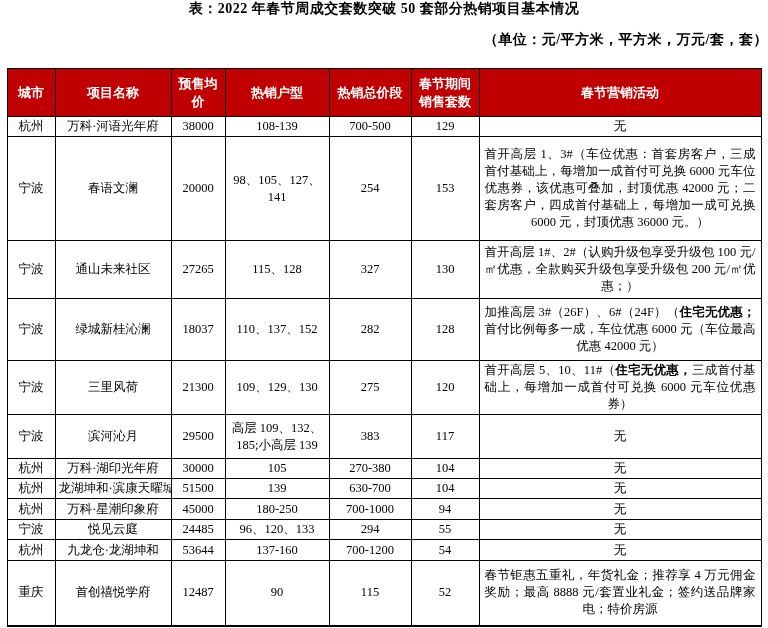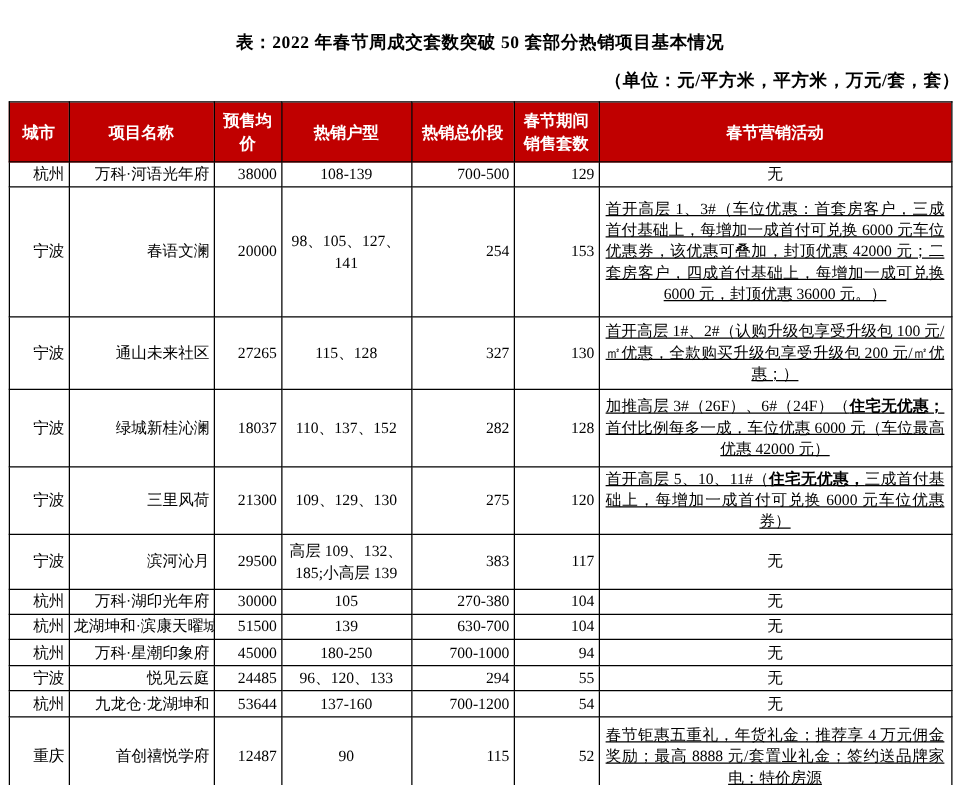--- a/index.html
+++ b/index.html
@@ -2,43 +2,43 @@
 <html><head>
 <meta charset="utf-8">
 <style>
   html,body{margin:0;padding:0;}
   .page{
     width:768px;height:628px;background:#ffffff;position:relative;
     font-family:"Liberation Serif","DejaVu Serif",serif;color:#000;
     overflow:hidden;
   }
   .title{
-    text-align:center;font-weight:bold;font-size:14px;padding-top:25px;
+    text-align:center;font-weight:bold;font-size:14px;padding-top:0;
     letter-spacing:0.5px;
   }
   .subtitle{
     text-align:right;font-weight:bold;font-size:14px;margin-top:13px;
     letter-spacing:0.5px;
   }
   table.main{
-    margin:7px auto 0 auto;border-collapse:collapse;table-layout:fixed;
+    margin:19px auto 0 auto;border-collapse:collapse;table-layout:fixed;
     width:754px;border:1px solid #000;border-bottom:2px solid #000;
   }
   th{
     background:#C00000;color:#ffffff;font-size:13px;font-weight:bold;
     border:1px solid #000;padding:2px 3px;text-align:center;vertical-align:middle;
     line-height:18px;
   }
   td{
     border:1px solid #000;font-size:12.5px;text-align:center;
     vertical-align:middle;padding:1px 3px;overflow:hidden;line-height:17px;
   }
-  td.nowrap{white-space:nowrap;text-align:right;}
+  td.nowrap{white-space:nowrap;}
   td.marketing.long{
-    text-align:justify;text-align-last:center;padding:1px 5px;text-decoration:underline;
+    text-align:justify;text-align-last:center;padding:1px 5px;
   }
   .footer{
     text-align:right;padding-right:78px;font-size:13px;margin-top:4px;
   }
 </style>
 </head>
 <body>
 
 <div class="page">
   <div class="title">表：2022 年春节周成交套数突破 50 套部分热销项目基本情况</div>

